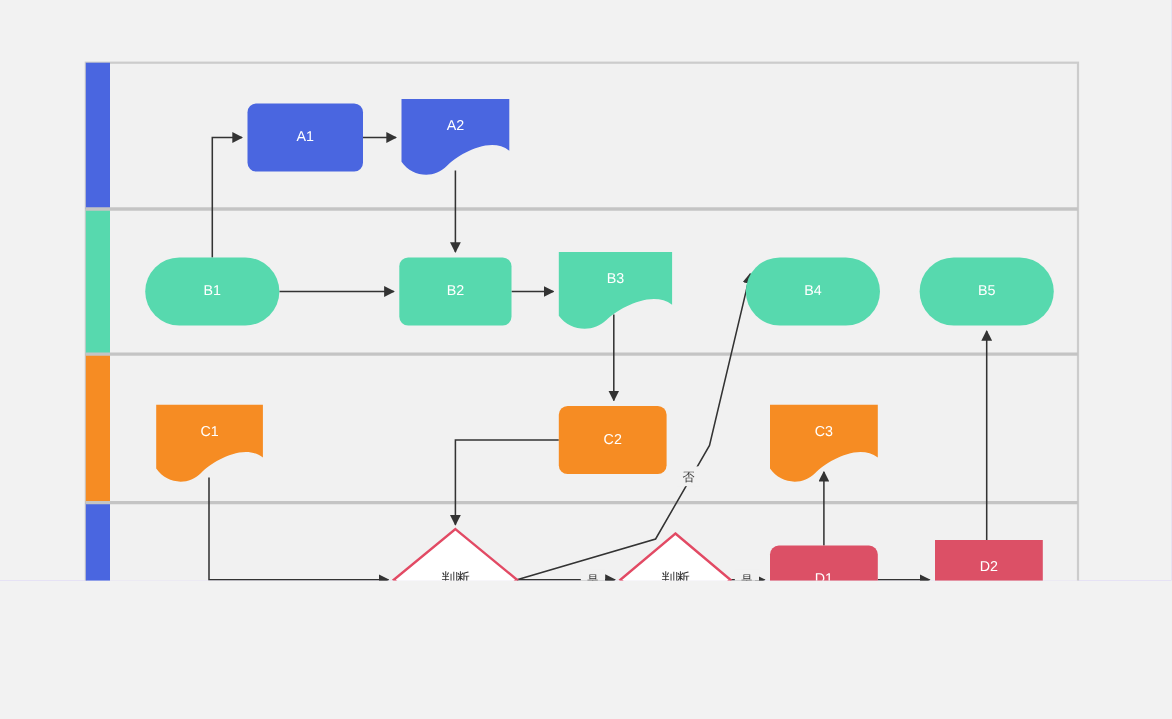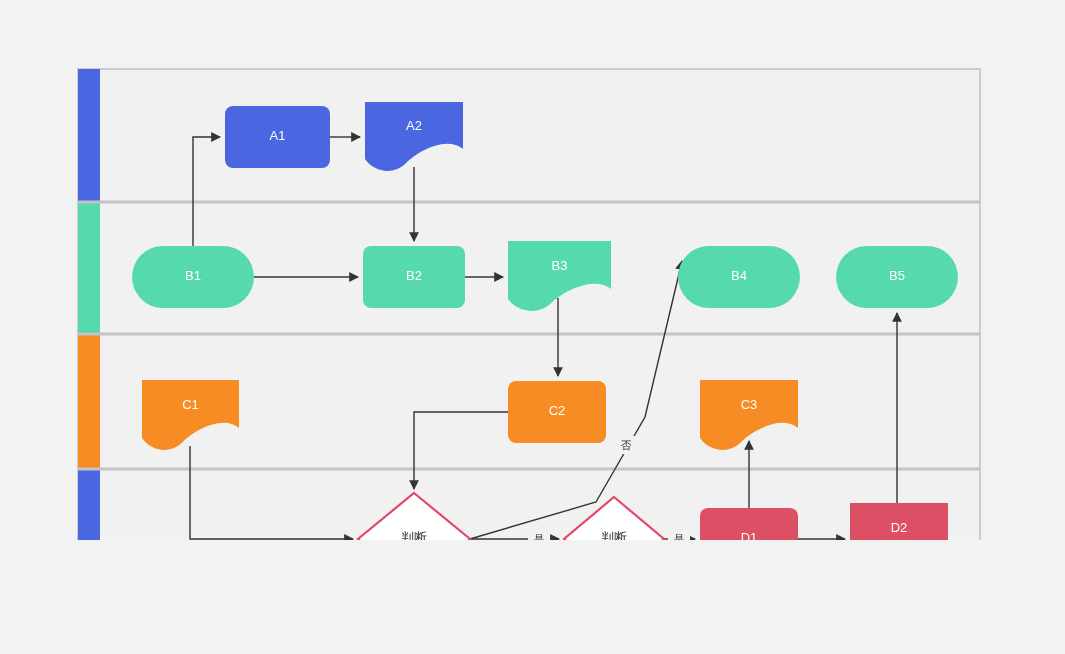--- a/index.html
+++ b/index.html
@@ -7,21 +7,20 @@
     padding: 0;
     background: #f2f2f2;
     font-family: "Liberation Sans", sans-serif;
   }
   #canvas {
     position: relative;
     width: 1065px;
     height: 528px;
     background: #c4b5fd;
     overflow: hidden;
-    margin-top: 12px;
   }
   svg { display: block; }
   .node-label {
     font-family: "Liberation Sans", sans-serif;
     font-size: 13px;
     fill: #ffffff;
     text-anchor: middle;
     dominant-baseline: middle;
     pointer-events: none;
   }

